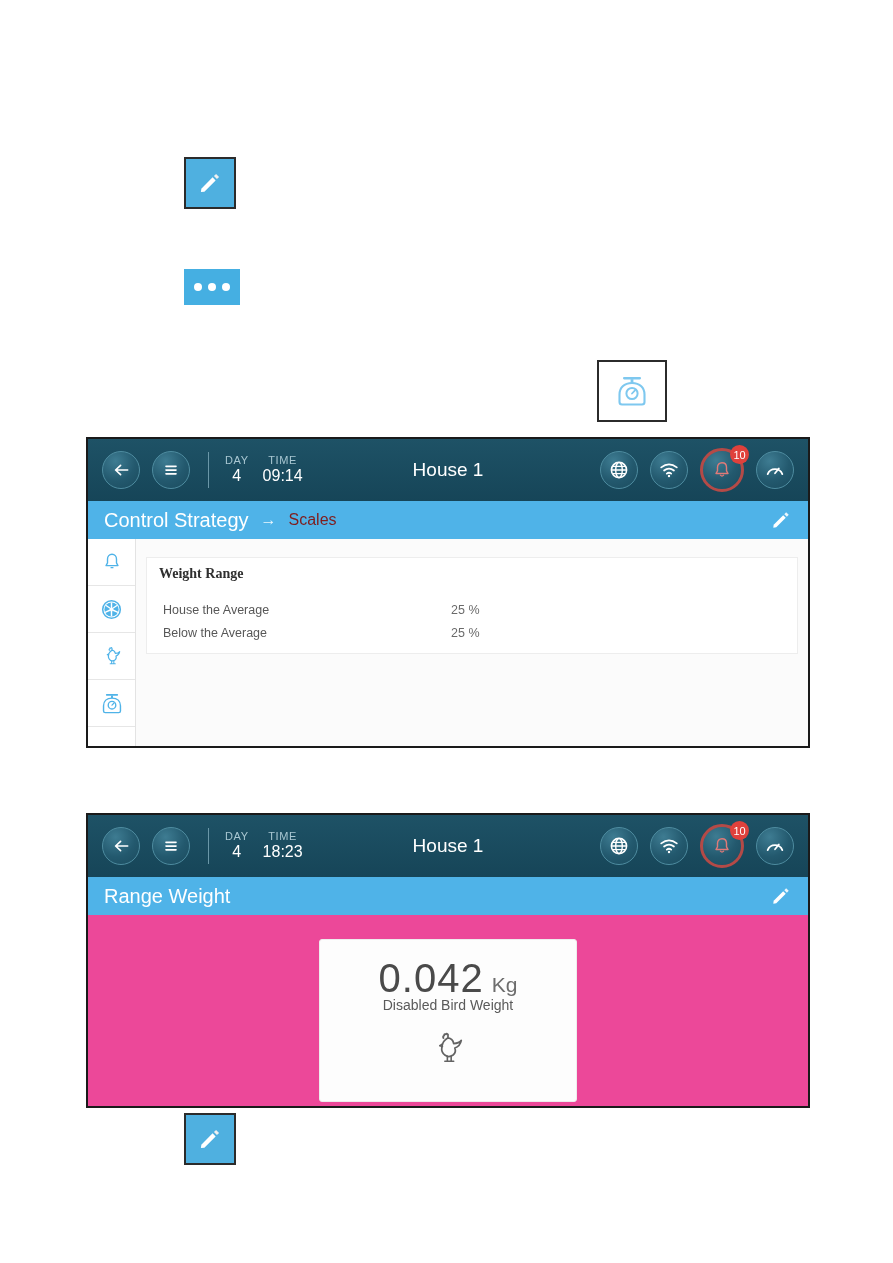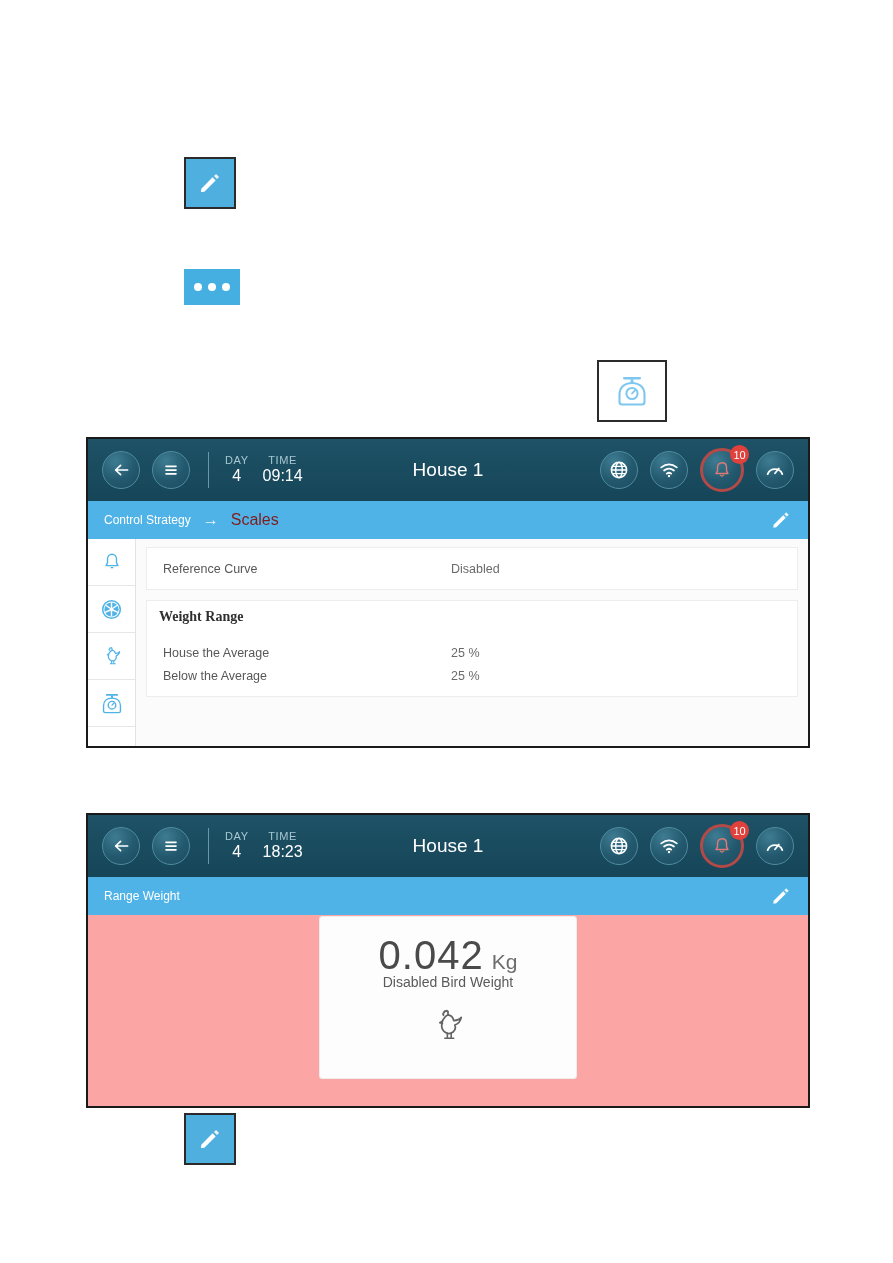--- a/index.html
+++ b/index.html
@@ -88,21 +88,21 @@
     background: #e0413c; border-radius: 10px;
     color: #fff; font-size: 11px;
     display: flex; align-items: center; justify-content: center;
   }
 
   .bluebar {
     height: 38px; background: #4fb3e8;
     display: flex; align-items: center;
     padding: 0 16px; position: relative;
   }
-  .crumb { color: #ffffff; font-size: 12px; }
+  .crumb { color: #ffffff; font-size: 20px; }
   .crumb-arrow { color: #eaf6fd; font-size: 16px; margin: 0 12px; }
   .crumb-cur { color: #7f1d1d; font-size: 16px; }
   .bar-pencil { margin-left: auto; display: flex; align-items: center; }
 
   .body-area { display: flex; background: #fbfbfb; }
   .sidebar {
     width: 48px; flex: 0 0 48px; background: #ffffff;
     border-right: 1px solid #e3e3e3;
   }
   .side-item {
@@ -123,21 +123,21 @@
     padding: 8px 12px 7px 12px;
     font-family: "Liberation Serif", serif;
     font-weight: bold; font-size: 14px; color: #2f2f2f;
     background: #ffffff; border: 1px solid #ededed; border-bottom: none;
   }
   .pad-top { padding-top: 9px; }
   .pad-bot { padding-bottom: 9px; }
 
   
   .weight-stage {
-    background: #fca5a5; padding: 1px 0 22px 0;
+    background: #ec4899; padding: 24px 0 22px 0;
     display: flex; justify-content: center;
   }
   .weight-card {
     width: 258px; height: 163px;
     border: 1px solid #ededed; background: #fdfdfd;
     border-radius: 3px;
     display: flex; flex-direction: column; align-items: center;
     justify-content: flex-start; padding-top: 16px;
   }
   .w-line { display: flex; align-items: baseline; }
@@ -289,26 +289,20 @@
             <path d="M16 9 C 24 9 28.5 14 28.5 20.5 L28.5 28 Q28.5 30.5 26 30.5 L6 30.5 Q3.5 30.5 3.5 28 L3.5 20.5 C3.5 14 8 9 16 9 Z" fill="none" stroke="#4fb3e8" stroke-width="2.1"></path>
             <circle cx="16" cy="19.5" r="5.6" fill="none" stroke="#4fb3e8" stroke-width="2"></circle>
             <path d="M16 19.5 L19 16.3" stroke="#4fb3e8" stroke-width="1.8" stroke-linecap="round"></path>
           </svg>
         </div>
 
       </div>
 
       <div class="content">
 
-        <div class="card-block pad-top pad-bot">
-          <div class="row">
-            <span class="label">Reference Curve</span>
-            <span class="value">Disabled</span>
-          </div>
-        </div>
 
         <div class="block-sp"></div>
 
         <div class="section-head">Weight Range</div>
         <div class="card-block pad-top pad-bot" style="border-top:none;">
           <div class="row">
             <span class="label">House the Average</span>
             <span class="value">25 %</span>
           </div>
           <div class="row">

